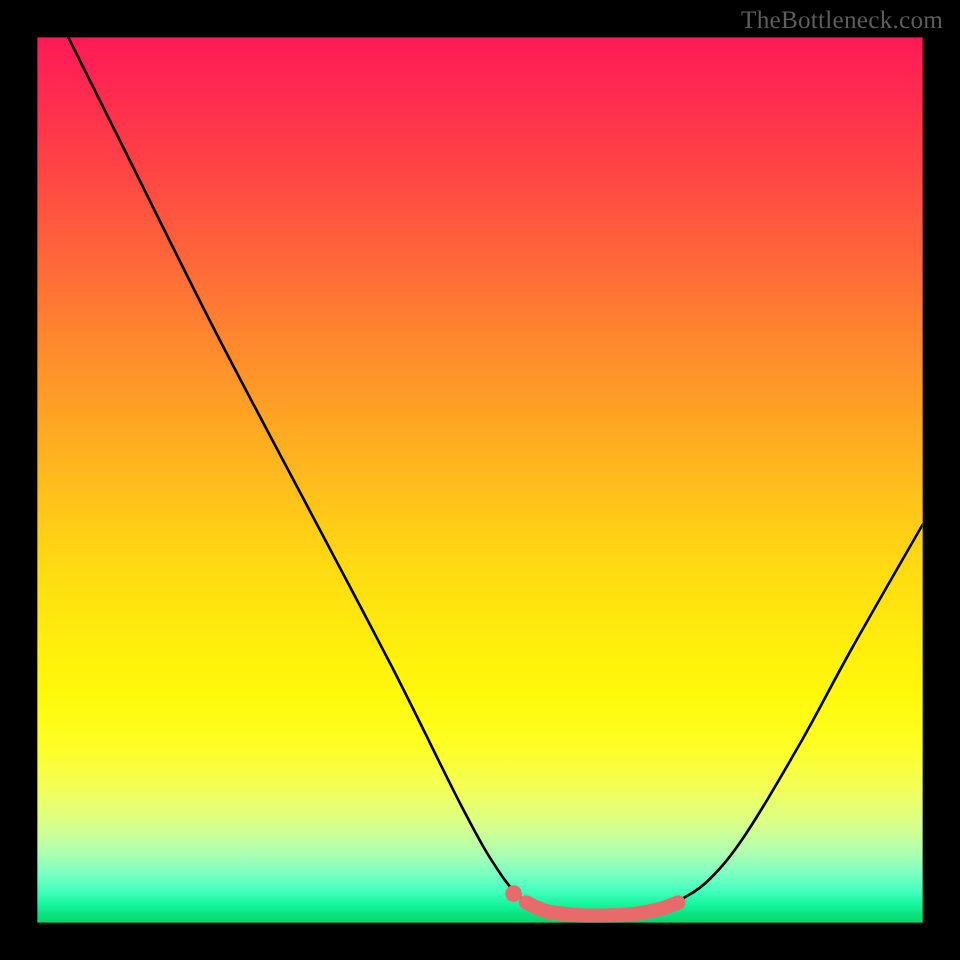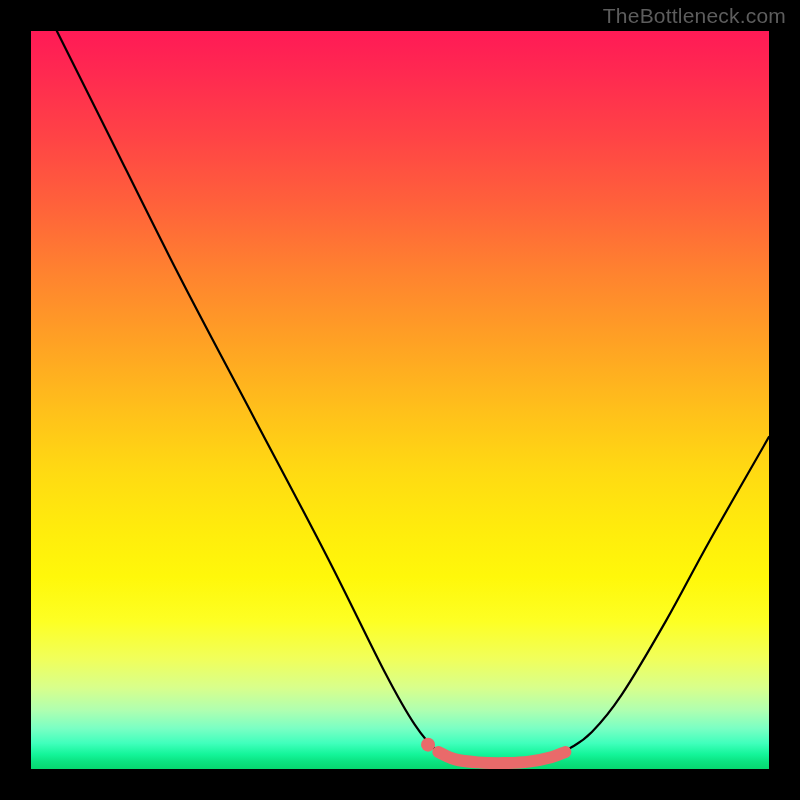--- a/index.html
+++ b/index.html
@@ -7,21 +7,21 @@
   .frame {
     position: relative;
     width: 800px;
     height: 800px;
     background: #000;
   }
   .attribution {
     position: absolute;
     top: 4px;
     right: 14px;
-    font-family: Liberation Sans, sans-serif;
+    font-family: Liberation Serif, serif;
     font-size: 21px;
     color: #5d5d5d;
     letter-spacing: 0.2px;
     z-index: 10;
   }
   .plot-area {
     position: absolute;
     left: 31px;
     top: 31px;
     width: 738px;

